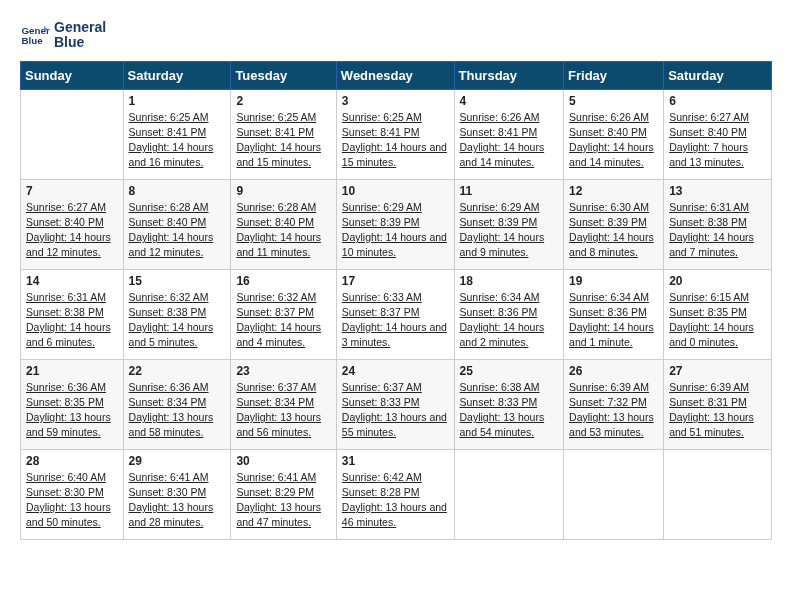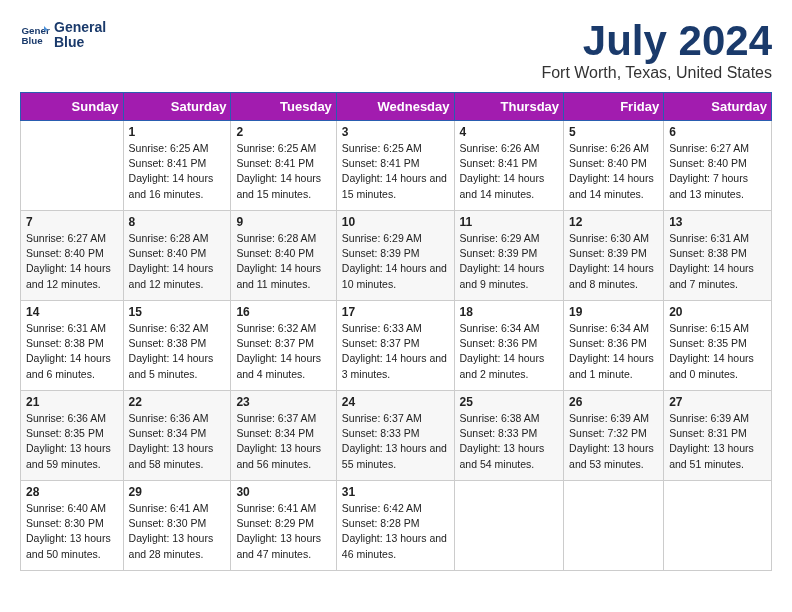--- a/index.html
+++ b/index.html
@@ -47,24 +47,24 @@
       font-size: 16px;
       color: #333;
       margin-top: 2px;
     }
     table {
       width: 100%;
       border-collapse: collapse;
       font-size: 11px;
     }
     thead tr th {
-      background-color: #a21caf;
+      background-color: #0c4a6e;
       color: #fff;
       padding: 6px 4px;
-      text-align: right;
+      text-align: left;
       font-size: 13px;
       font-weight: bold;
       border: 1px solid #2a5db0;
     }
     tbody tr {
       vertical-align: top;
     }
     tbody tr td {
       border: 1px solid #ccc;
       padding: 4px 5px;
@@ -74,20 +74,21 @@
       height: 90px;
     }
     .day-num {
       font-weight: bold;
       font-size: 12px;
       margin-bottom: 2px;
       display: block;
     }
     .cell-data {
       line-height: 1.45;
+      text-decoration: underline;
     }
     tbody tr:nth-child(even) td {
       background-color: #f7f7f7;
     }
     tbody tr:nth-child(odd) td {
       background-color: #fff;
     }
     td.empty {
       background-color: #fff !important;
     }
@@ -100,24 +101,20 @@
     <svg class="logo-icon" viewBox="0 0 40 40" xmlns="http://www.w3.org/2000/svg">
       <text x="2" y="18" font-size="13" font-weight="bold" fill="#1a3a6b" font-family="Arial">General</text>
       <text x="2" y="32" font-size="13" font-weight="bold" fill="#1a3a6b" font-family="Arial">Blue</text>
       <polygon points="32,8 38,14 32,14" fill="#4a90d9"></polygon>
     </svg>
     <div class="logo-text">
         <span>General</span>
         <span>Blue</span>
       </div>
   </div>
-  <div class="title-block">
-    <div class="main-title">July 2024</div>
-    <div class="subtitle">Fort Worth, Texas, United States</div>
-  </div>
 </div>
 
 <table>
   <thead>
     <tr id="thead-row">
     <th>Sunday</th>
         <th>Saturday</th>
         <th>Tuesday</th>
         <th>Wednesday</th>
         <th>Thursday</th>

